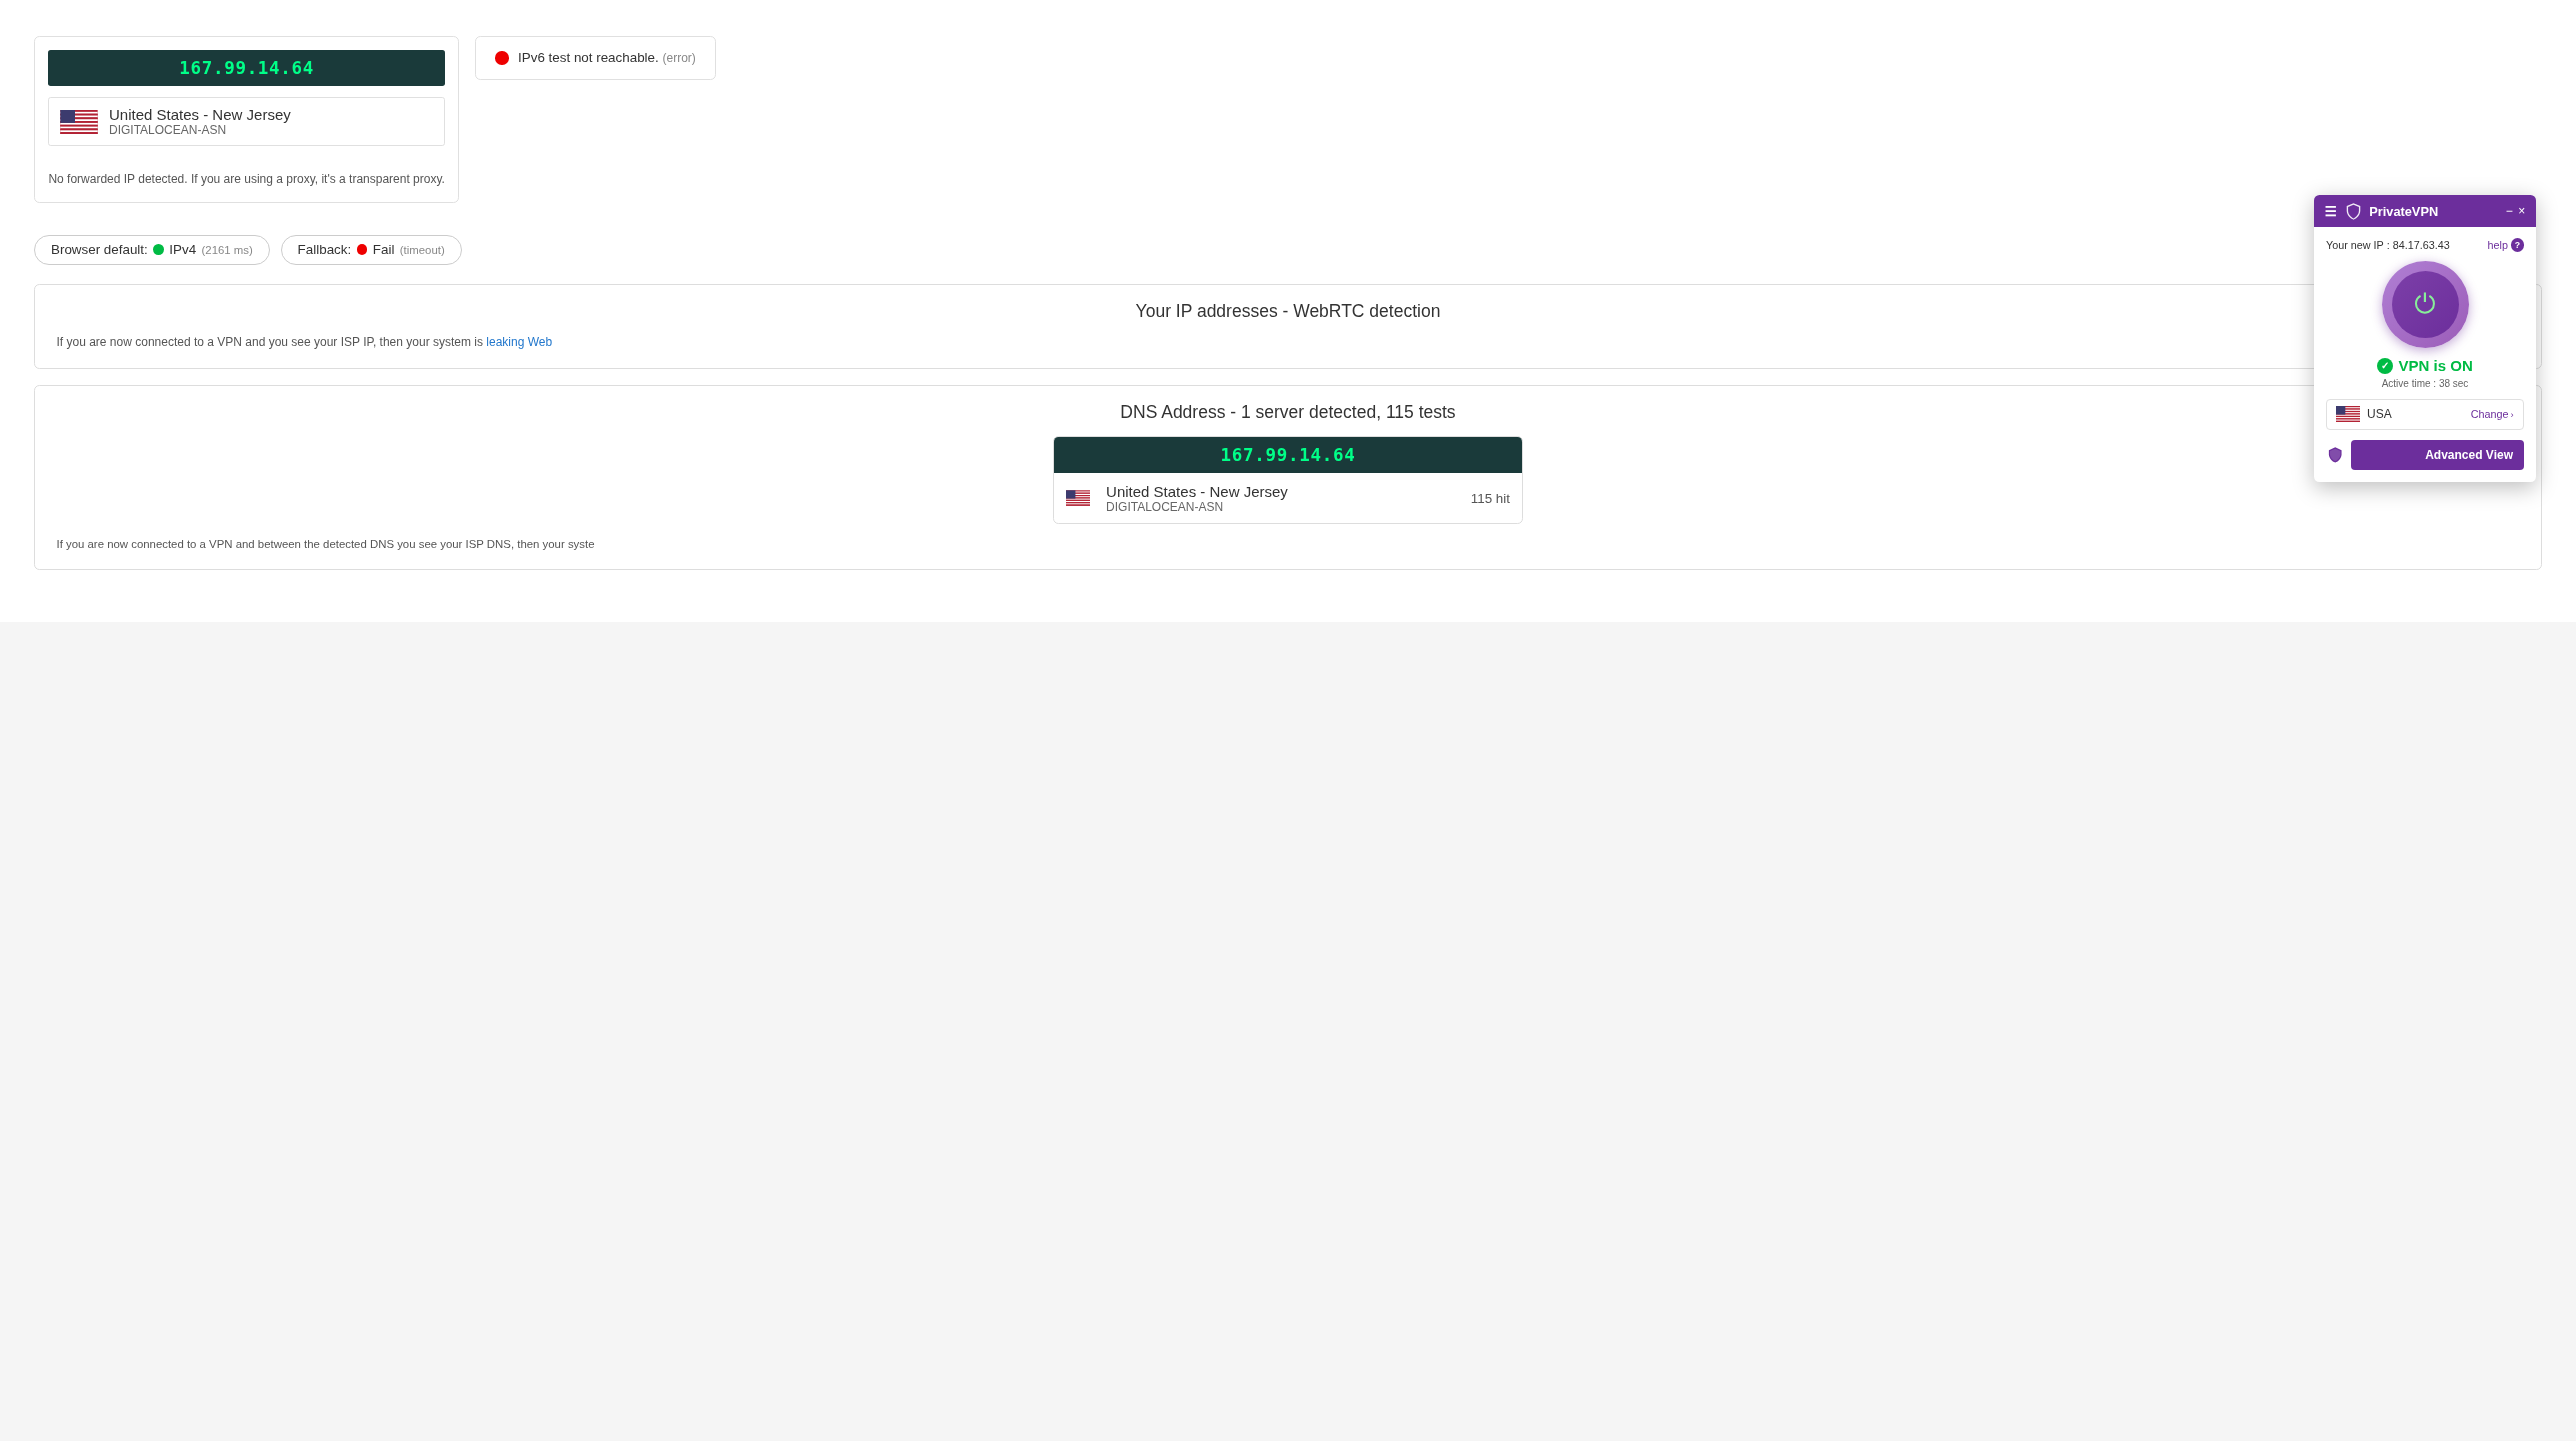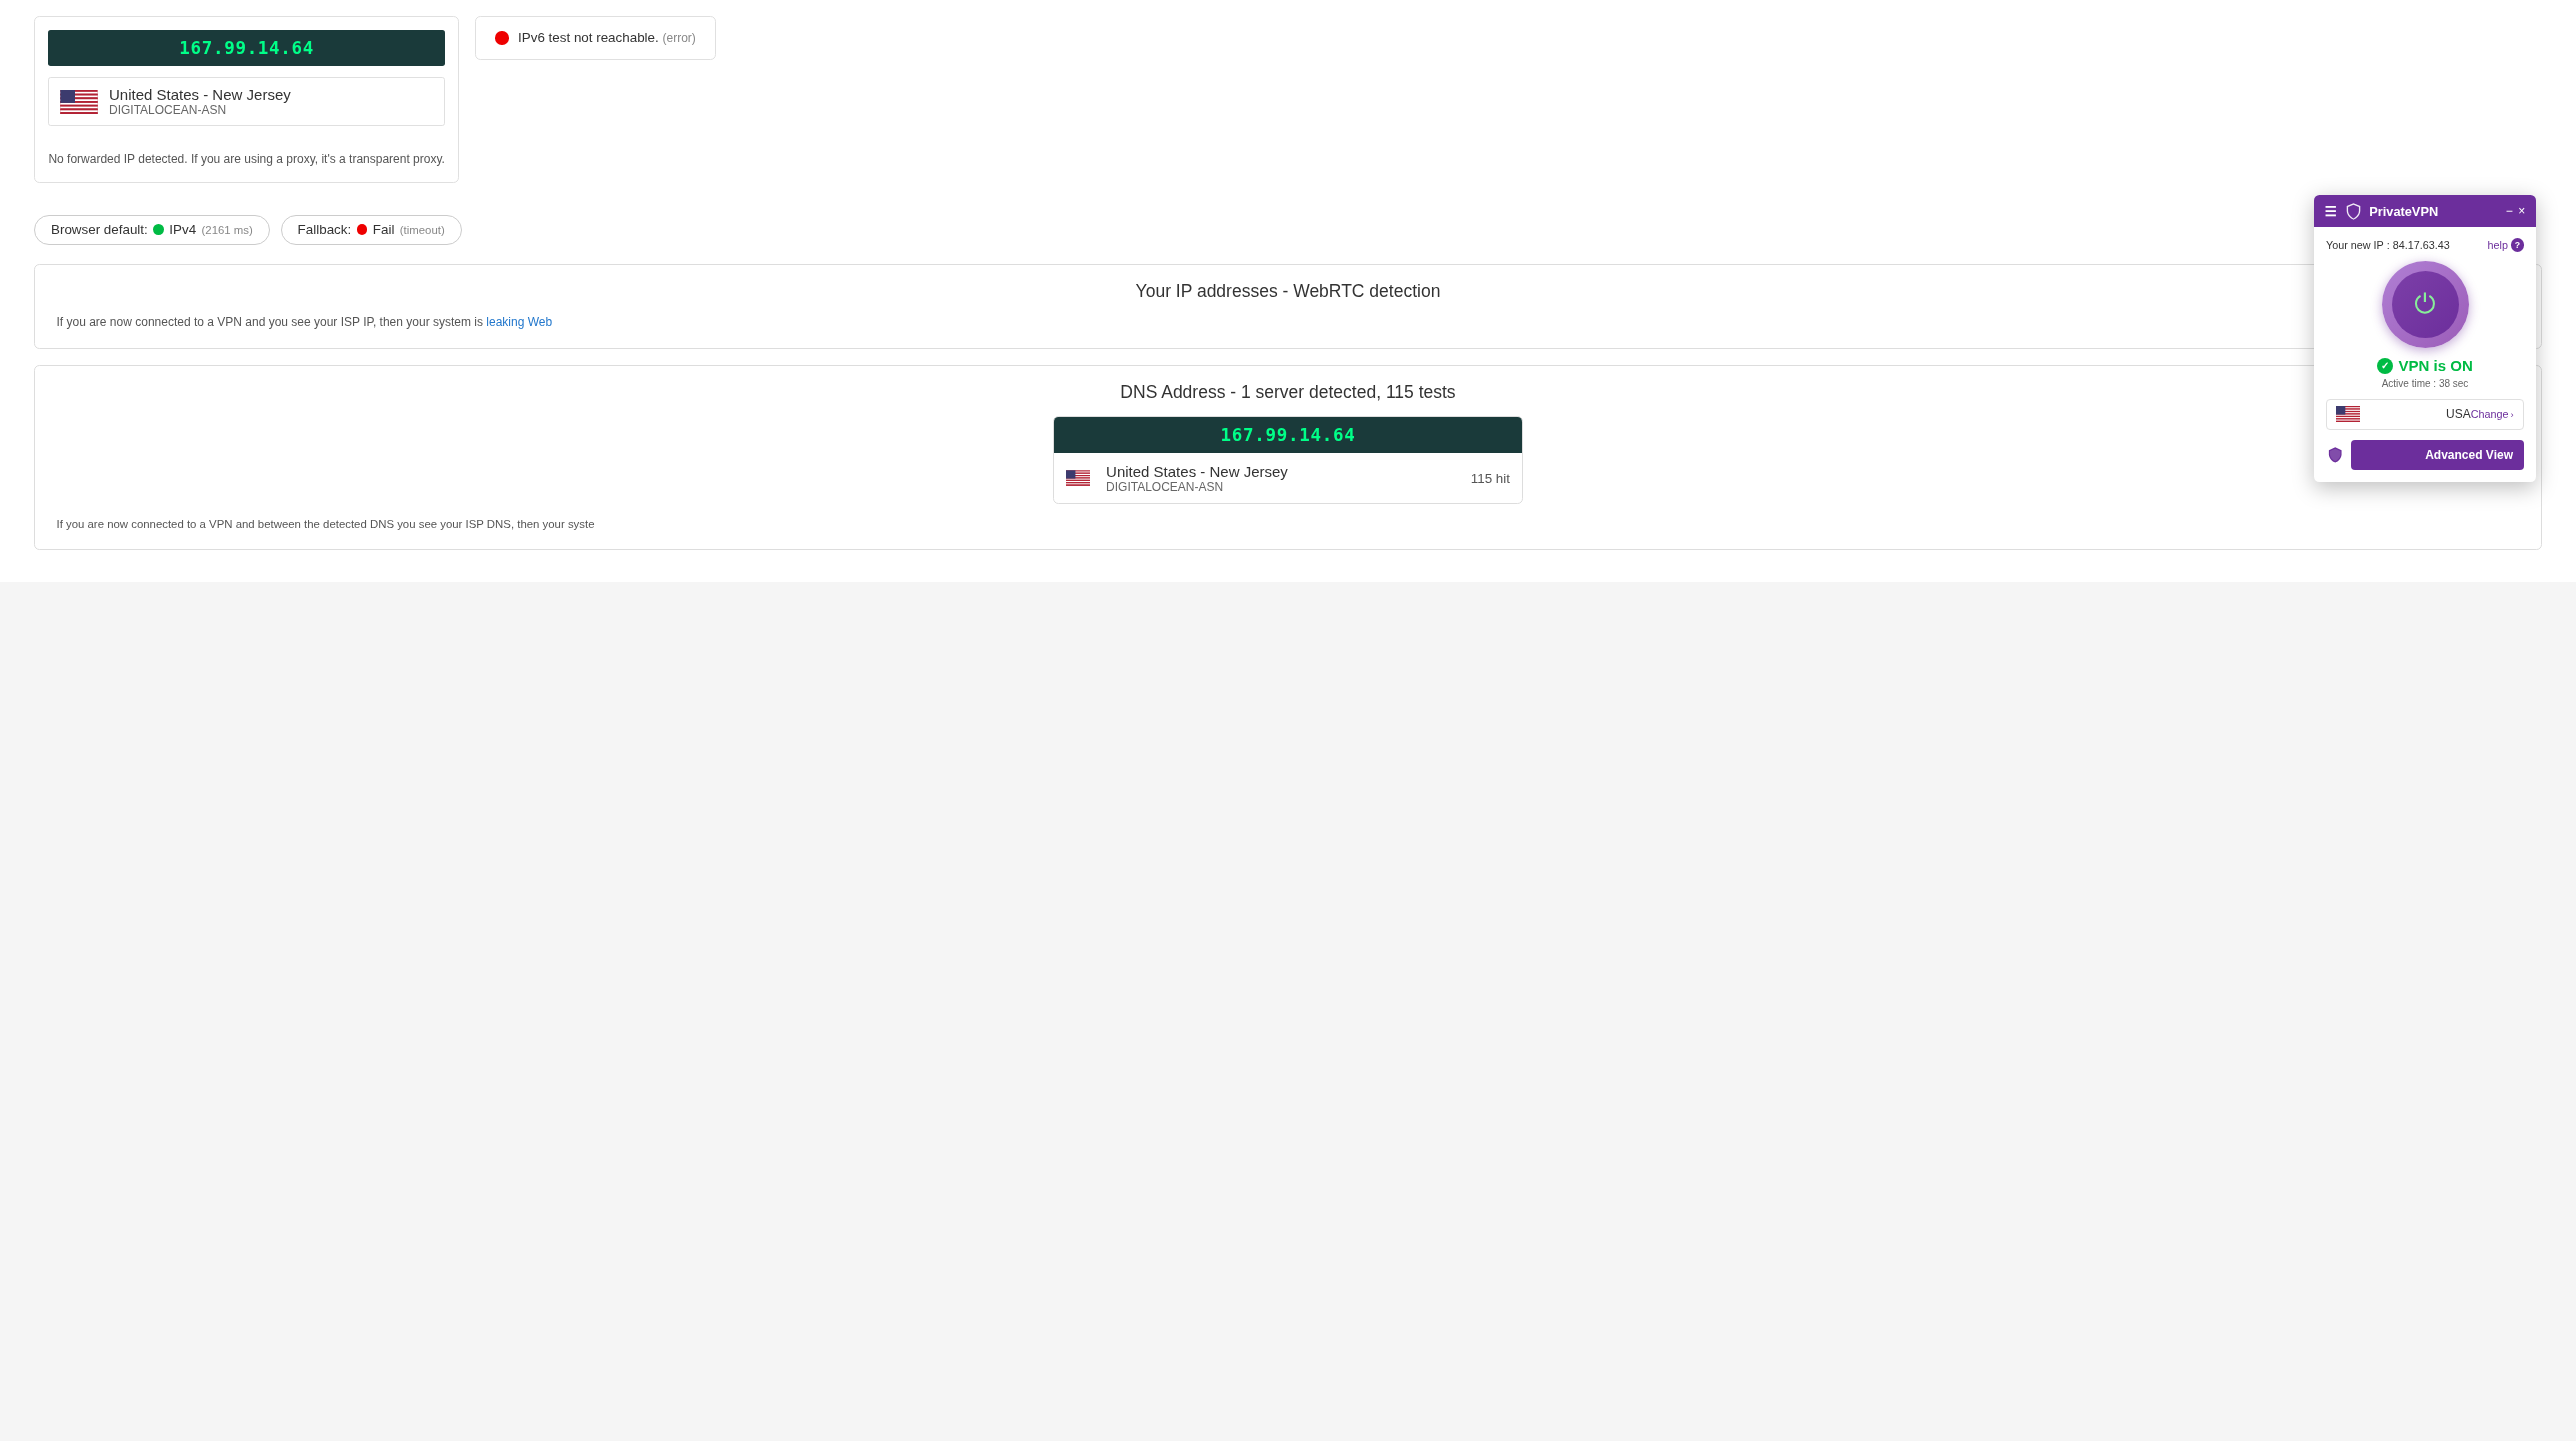--- a/index.html
+++ b/index.html
@@ -27,21 +27,21 @@
     }
     .header-banner h1 {
       color: white;
       font-size: 35px;
       font-weight: 700;
       text-align: center;
     }
 
     
     .content-area {
-      padding: 16px 34px;
+      padding: 36px 34px;
       background: white;
     }
 
     
     .ip-result-card {
       background: white;
       border: 0.7px solid #e0e0e0;
       border-radius: 5.4px;
       padding: 13.4px;
       margin-bottom: 16px;
@@ -379,21 +379,20 @@
 
     
     .vpn-location-row {
       display: flex;
       align-items: center;
       border: 0.7px solid #e0e0e0;
       border-radius: 4px;
       padding: 6.7px 9.4px;
       margin-bottom: 9.4px;
       cursor: pointer;
-      text-align: right;
     }
     .vpn-flag {
       width: 24px;
       height: 16px;
       margin-right: 6.7px;
       flex-shrink: 0;
     }
     .vpn-country {
       font-size: 12px;
       color: #333;

